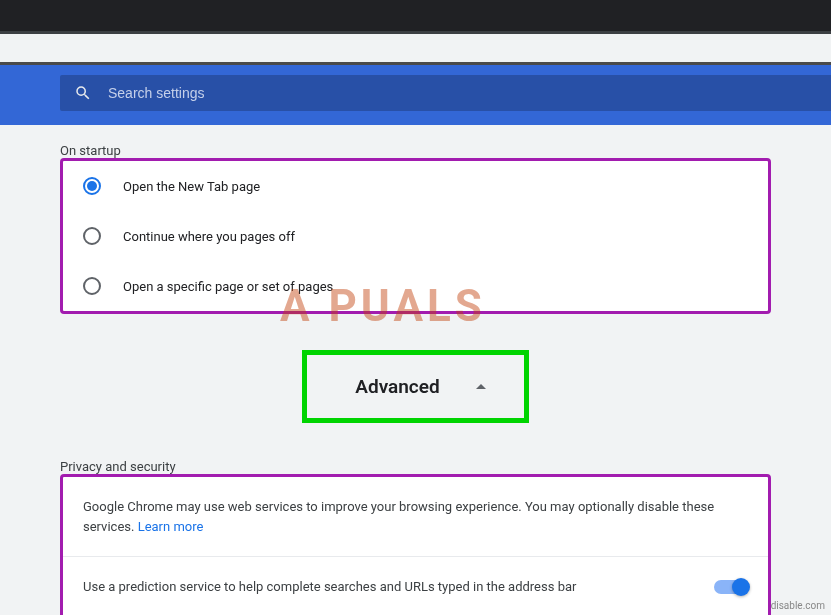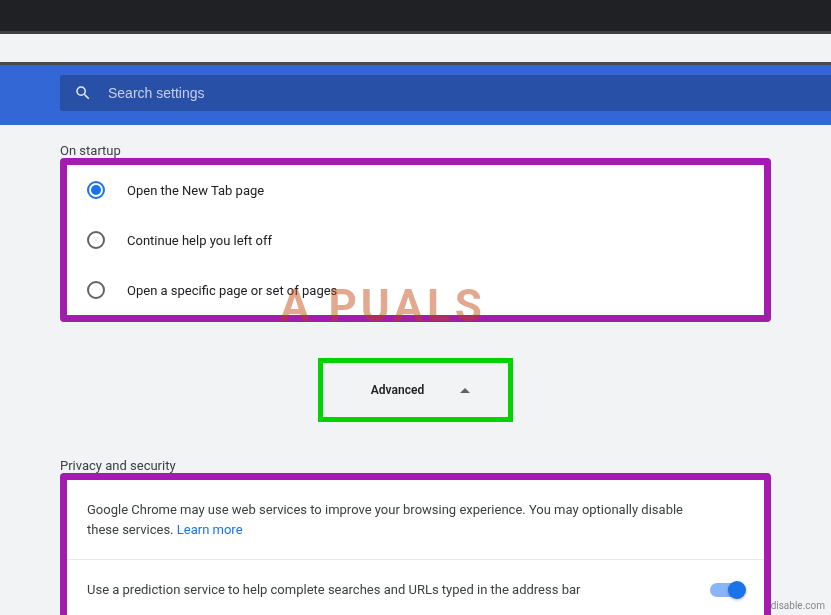--- a/index.html
+++ b/index.html
@@ -54,21 +54,21 @@
     .content {
       padding: 18px 60px 0 60px;
     }
     .section-title {
       font-size: 13px;
       color: #3c4043;
       font-weight: 400;
     }
     .card {
       background: #fff;
-      border: 7px solid #a21caf;
+      border: 3px solid #a21caf;
       border-radius: 4px;
     }
     .radio-row {
       display: flex;
       align-items: center;
       padding: 16px 20px;
       cursor: pointer;
     }
     .radio {
       width: 18px;
@@ -103,21 +103,21 @@
     }
     .advanced-btn {
       border: 5px solid #00d400;
       padding: 20px 38px 20px 48px;
       display: inline-flex;
       align-items: center;
       cursor: pointer;
       background: #f1f3f4;
     }
     .advanced-label {
-      font-size: 12px;
+      font-size: 19px;
       font-weight: 600;
       color: #202124;
       margin-right: 36px;
     }
     .chevron-up {
       width: 0;
       height: 0;
       border-left: 5px solid transparent;
       border-right: 5px solid transparent;
       border-bottom: 5px solid #5f6368;
@@ -207,21 +207,21 @@
 
   <div class="section-title">On startup</div>
 
   <div class="card">
     <div class="radio-row">
       <div class="radio selected"></div>
       <span class="radio-label">Open the New Tab page</span>
     </div>
     <div class="radio-row">
       <div class="radio"></div>
-      <span class="radio-label">Continue help you left off</span>
+      <span class="radio-label">Continue where you pages off</span>
     </div>
     <div class="radio-row">
       <div class="radio"></div>
       <span class="radio-label">Open a specific page or set of pages</span>
     </div>
   </div>
 
   <div class="advanced-wrap">
     <div class="advanced-btn">
       <span class="advanced-label">Advanced</span>

